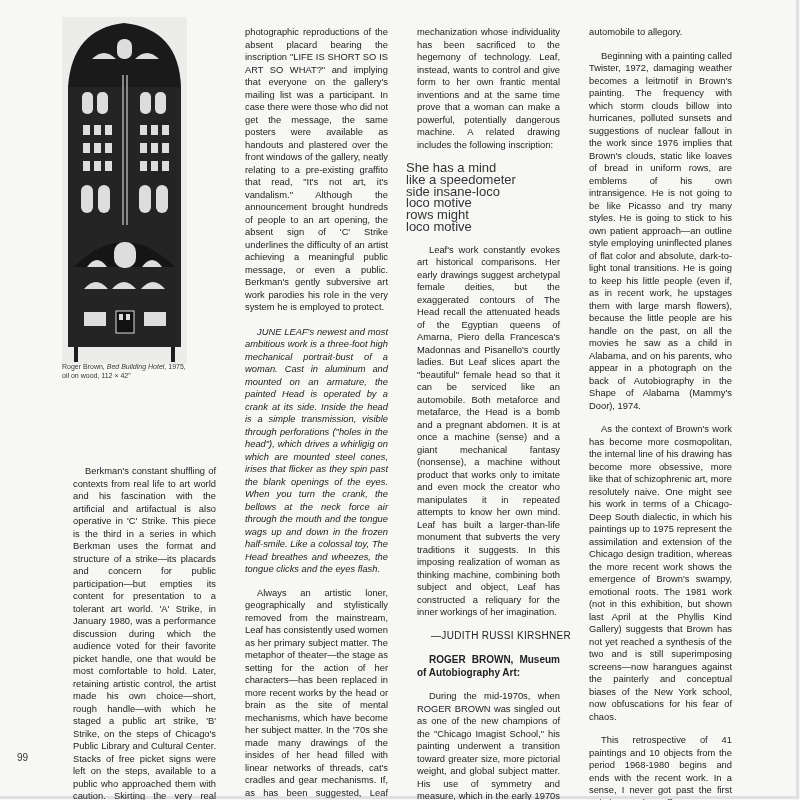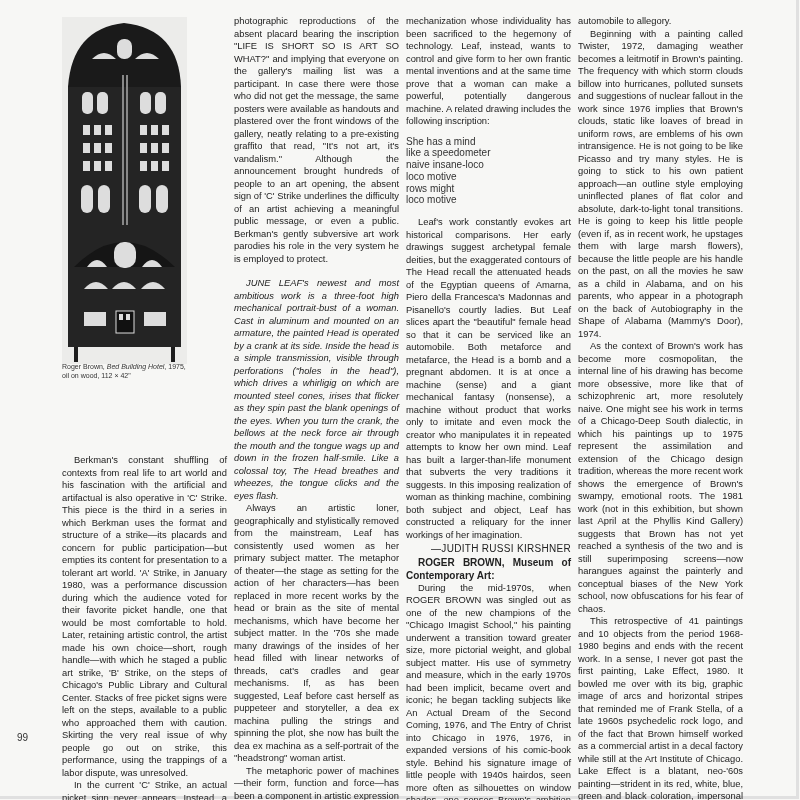--- a/index.html
+++ b/index.html
@@ -8,42 +8,42 @@
     font-family:"Liberation Sans", sans-serif; color:#222;
   }
   .page-border {
     position:absolute; left:0; top:0; width:796px; height:796px;
     border-right:3px solid #e0e0e0; border-bottom:3px solid #e0e0e0;
   }
   .col {
     position:absolute; top:15px; width:165px;
     font-size:9.35px; line-height:12.5px; text-align:justify; hyphens:manual;
   }
-  .col p { margin:0; text-indent:12px; }
+  .col p { margin:11px; text-indent:12px; }
   .col p.noindent { text-indent:0; }
   .col p.gap { margin-top:12px;font-style:italic; }
   .col1 { left:62px; top:454px; }
   .col2 { left:234px; }
   .col3 { left:406px; }
   .col4 { left:578px; }
   .figure {
     position:absolute; left:62px; top:17px; width:125px; height:347px;
     background:#e9e9e6;
   }
   .caption {
     position:absolute; left:62px; top:362px; width:160px;
     font-size:7px; line-height:9px; color:#333;
   }
   .caption i { font-style:italic; }
-  .poem { margin:8px 0 10px 0; font-size:10px; line-height:11.8px; color:#333; }
+  .poem { margin:8px 0 10px 0; font-size:13px; line-height:11.8px; color:#333; }
   .poem div { text-indent:0; }
   .signature { text-align:right; font-size:10px; margin-top:2px; letter-spacing:0.3px; }
   .heading { font-weight:bold; font-size:10px; line-height:13px; margin-top:14px; text-indent:0; }
   .page-number {
-    position:absolute; left:17px; top:732px; font-size:10px; color:#333;
+    position:absolute; left:17px; top:752px; font-size:10px; color:#333;
   }
   i { font-style:italic; }
 </style>
 </head>
 <body>
 
 <div class="page-border"></div>
 
 <div class="figure">
   <svg width="125" height="347" viewBox="0 0 125 347">
@@ -129,28 +129,28 @@
   <p class="gap">JUNE LEAF's newest and most ambitious work is a three-foot high mechanical portrait-bust of a woman. Cast in aluminum and mounted on an armature, the painted Head is operated by a crank at its side. Inside the head is a simple transmission, visible through perforations ("holes in the head"), which drives a whirligig on which are mounted steel cones, irises that flicker as they spin past the blank openings of the eyes. When you turn the crank, the bellows at the neck force air through the mouth and the tongue wags up and down in the frozen half-smile. Like a colossal toy, The Head breathes and wheezes, the tongue clicks and the eyes flash.</p>
   <p>Always an artistic loner, geographically and stylistically removed from the mainstream, Leaf has consistently used women as her primary subject matter. The metaphor of theater—the stage as setting for the action of her characters—has been replaced in more recent works by the head or brain as the site of mental mechanisms, which have become her subject matter. In the '70s she made many drawings of the insides of her head filled with linear networks of threads, cat's cradles and gear mechanisms. If, as has been suggested, Leaf before cast herself as puppeteer and storyteller, a dea ex machina pulling the strings and spinning the plot, she now has built the dea ex machina as a self-portrait of the "headstrong" woman artist.</p>
   <p>The metaphoric power of machines—their form, function and force—has been a component in artistic expression since ancient times. Perhaps the closest association evoked by Leaf's Head is to Raoul Hausmann's Mechanical Head, 1919, a portrait of a victim of</p>
 </div>
 
 <div class="col col3">
   <p class="noindent">mechanization whose individuality has been sacrificed to the hegemony of technology. Leaf, instead, wants to control and give form to her own frantic mental inventions and at the same time prove that a woman can make a powerful, potentially dangerous machine. A related drawing includes the following inscription:</p>
   <div class="poem">
     <div>She has a mind</div>
     <div>like a speedometer</div>
-    <div>naive insane-loco</div>
+    <div>side insane-loco</div>
     <div>loco motive</div>
     <div>rows might</div>
     <div>loco motive</div>
   </div>
   <p>Leaf's work constantly evokes art historical comparisons. Her early drawings suggest archetypal female deities, but the exaggerated contours of The Head recall the attenuated heads of the Egyptian queens of Amarna, Piero della Francesca's Madonnas and Pisanello's courtly ladies. But Leaf slices apart the "beautiful" female head so that it can be serviced like an automobile. Both metaforce and metafarce, the Head is a bomb and a pregnant abdomen. It is at once a machine (sense) and a giant mechanical fantasy (nonsense), a machine without product that works only to imitate and even mock the creator who manipulates it in repeated attempts to know her own mind. Leaf has built a larger-than-life monument that subverts the very traditions it suggests. In this imposing realization of woman as thinking machine, combining both subject and object, Leaf has constructed a reliquary for the inner workings of her imagination.</p>
   <div class="signature">—JUDITH RUSSI KIRSHNER</div>
-  <p class="heading">ROGER BROWN, Museum of Contemporary Art:</p>
+  <p class="heading">ROGER BROWN, Museum of Autobiography Art:</p>
   <p>During the mid-1970s, when ROGER BROWN was singled out as one of the new champions of the "Chicago Imagist School," his painting underwent a transition toward greater size, more pictorial weight, and global subject matter. His use of symmetry and measure, which in the early 1970s had been implicit, became overt and iconic; he began tackling subjects like An Actual Dream of the Second Coming, 1976, and The Entry of Christ into Chicago in 1976, 1976, in expanded versions of his comic-book style. Behind his signature image of little people with 1940s hairdos, seen more often as silhouettes on window shades, one senses Brown's ambition to be a contemporary history painter and to master other traditional modes, from</p>
 </div>
 
 <div class="col col4">
   <p class="noindent">automobile to allegory.</p>
   <p>Beginning with a painting called Twister, 1972, damaging weather becomes a leitmotif in Brown's painting. The frequency with which storm clouds billow into hurricanes, polluted sunsets and suggestions of nuclear fallout in the work since 1976 implies that Brown's clouds, static like loaves of bread in uniform rows, are emblems of his own intransigence. He is not going to be like Picasso and try many styles. He is going to stick to his own patient approach—an outline style employing uninflected planes of flat color and absolute, dark-to-light tonal transitions. He is going to keep his little people (even if, as in recent work, he upstages them with large marsh flowers), because the little people are his handle on the past, on all the movies he saw as a child in Alabama, and on his parents, who appear in a photograph on the back of Autobiography in the Shape of Alabama (Mammy's Door), 1974.</p>
   <p>As the context of Brown's work has become more cosmopolitan, the internal line of his drawing has become more obsessive, more like that of schizophrenic art, more resolutely naive. One might see his work in terms of a Chicago-Deep South dialectic, in which his paintings up to 1975 represent the assimilation and extension of the Chicago design tradition, whereas the more recent work shows the emergence of Brown's swampy, emotional roots. The 1981 work (not in this exhibition, but shown last April at the Phyllis Kind Gallery) suggests that Brown has not yet reached a synthesis of the two and is still superimposing screens—now harangues against the painterly and conceptual biases of the New York school, now obfuscations for his fear of chaos.</p>
   <p>This retrospective of 41 paintings and 10 objects from the period 1968-1980 begins and ends with the recent work. In a sense, I never got past the first painting, Lake Effect, 1980. It bowled me over with its big, graphic image of arcs and horizontal stripes that reminded me of Frank Stella, of a late 1960s psychedelic rock logo, and of the fact that Brown himself worked as a commercial artist in a decal factory while still at the Art Institute of Chicago. Lake Effect is a blatant, neo-'60s painting—strident in its red, white, blue, green and black coloration, impersonal and actually rather tentative in its allusions to airbrush and "primitive" drawing styles; it is insistently, even defiantly, flat. On the one hand, it seems to refer to a</p>
 </div>
 

